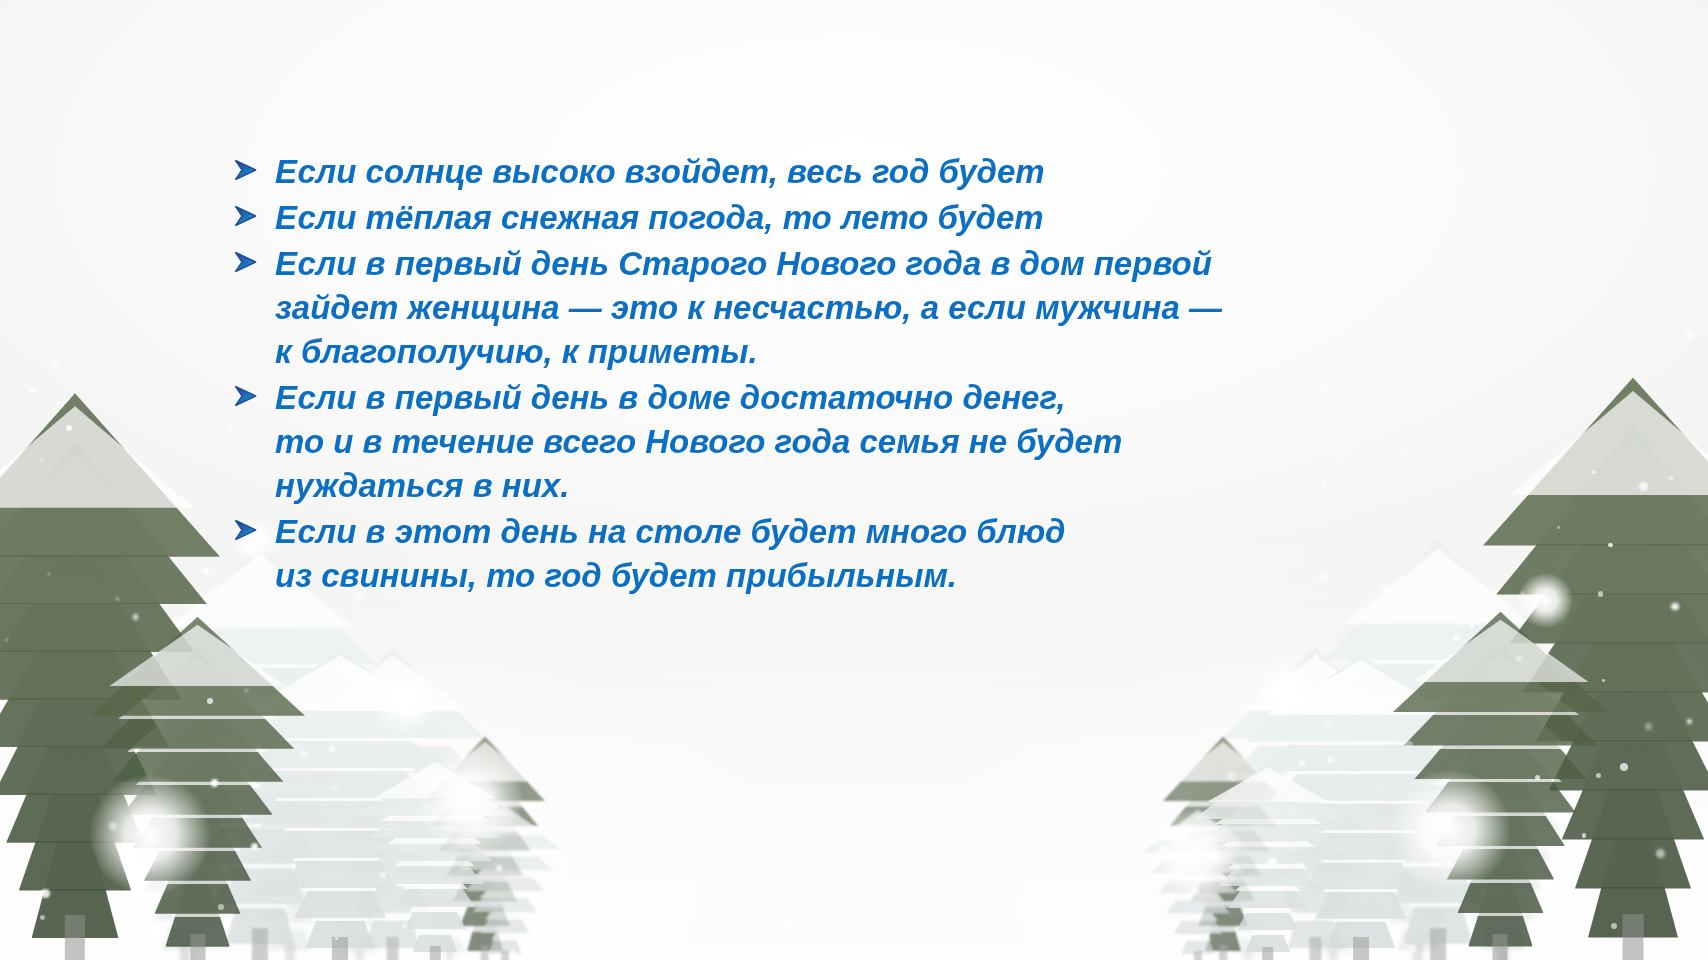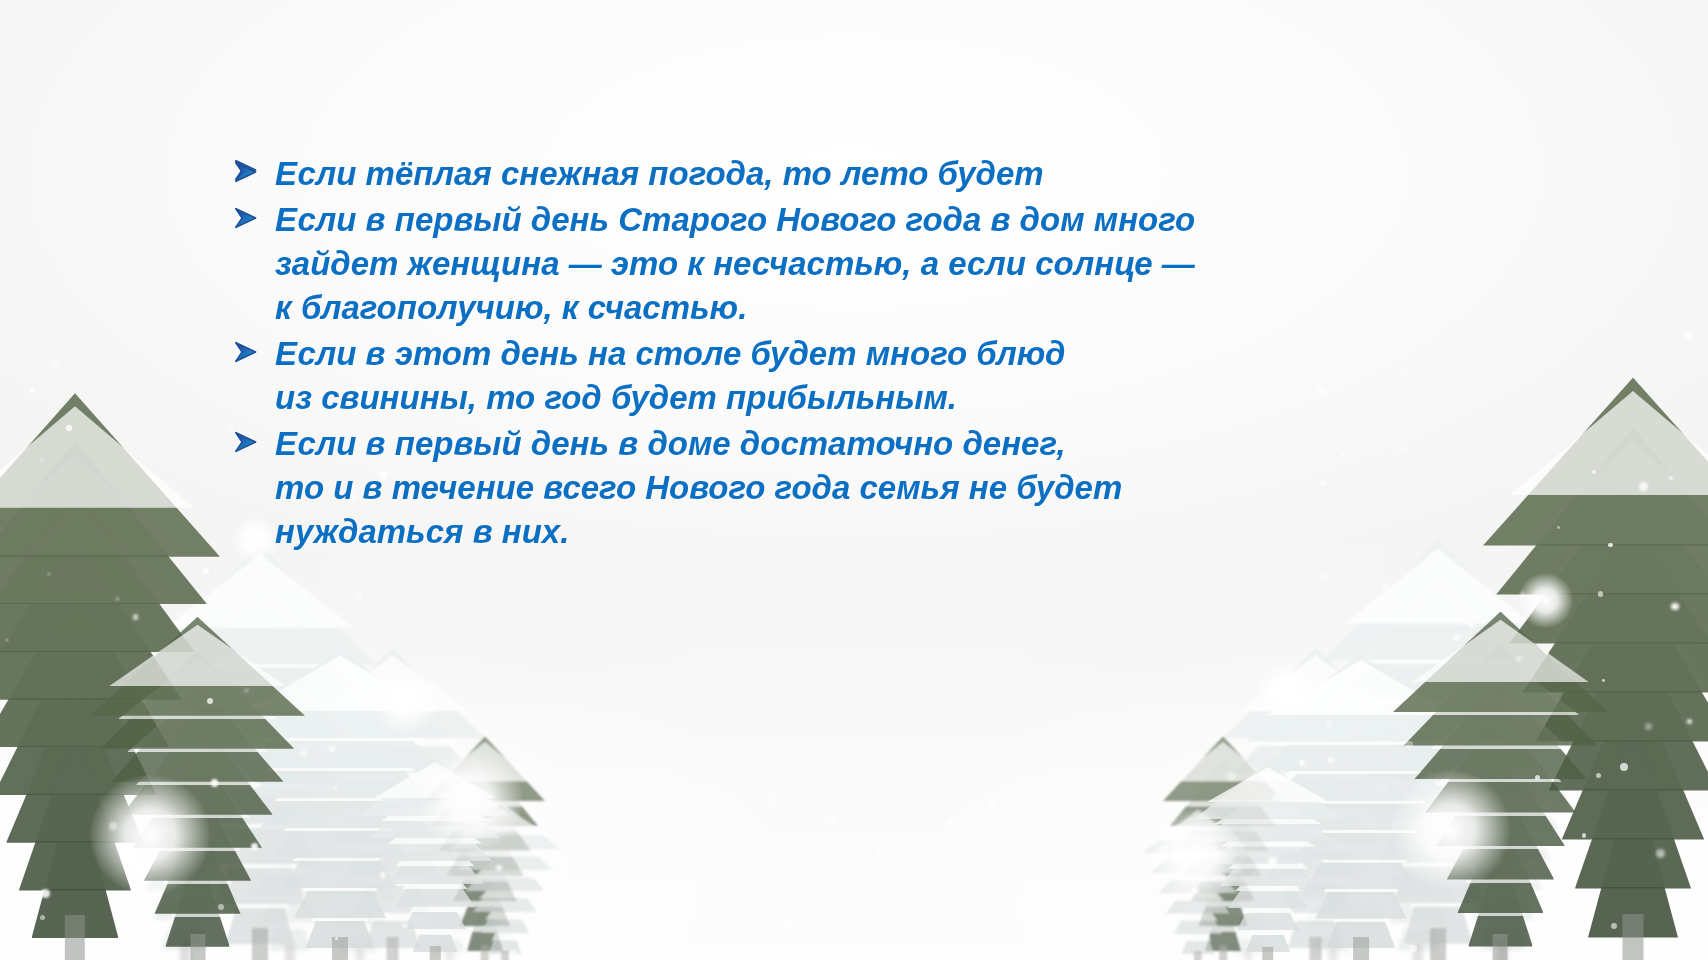--- a/index.html
+++ b/index.html
@@ -683,20 +683,21 @@
                   <stop offset="0%" stop-color="#2E3192"></stop>
                   <stop offset="55%" stop-color="#1C75BC"></stop>
                   <stop offset="100%" stop-color="#29ABE2"></stop>
                 </linearGradient>
               </defs>
               <path d="M7 7 L26 16 L7 25 L13 16 Z" fill="url(#bg1)"></path>
               <path d="M7 7 L26 16 L7 25" fill="none" stroke="#1C4E96" stroke-width="1.4" stroke-linejoin="round"></path>
               <path d="M7 7 L13 16 L7 25" fill="none" stroke="#1C4E96" stroke-width="1.2" stroke-linejoin="round"></path>
             </svg>
           </span>
+          <span class="bullet-line">Если солнце высоко взойдет, весь год будет</span>
         </li>
         <li class="bullet-item">
           <span class="bullet-marker">
             <svg viewBox="0 0 32 32" aria-hidden="true">
               <defs>
                 <linearGradient id="bg1" x1="0" y1="0" x2="1" y2="1">
                   <stop offset="0%" stop-color="#2E3192"></stop>
                   <stop offset="55%" stop-color="#1C75BC"></stop>
                   <stop offset="100%" stop-color="#29ABE2"></stop>
                 </linearGradient>
@@ -716,57 +717,57 @@
                   <stop offset="0%" stop-color="#2E3192"></stop>
                   <stop offset="55%" stop-color="#1C75BC"></stop>
                   <stop offset="100%" stop-color="#29ABE2"></stop>
                 </linearGradient>
               </defs>
               <path d="M7 7 L26 16 L7 25 L13 16 Z" fill="url(#bg1)"></path>
               <path d="M7 7 L26 16 L7 25" fill="none" stroke="#1C4E96" stroke-width="1.4" stroke-linejoin="round"></path>
               <path d="M7 7 L13 16 L7 25" fill="none" stroke="#1C4E96" stroke-width="1.2" stroke-linejoin="round"></path>
             </svg>
           </span>
-          <span class="bullet-line">Если в первый день Старого Нового года в дом много</span>
-          <span class="bullet-line">зайдет женщина — это к несчастью, а если солнце —</span>
-          <span class="bullet-line">к благополучию, к счастью.</span>
-        </li>
-        <li class="bullet-item">
-          <span class="bullet-marker">
-            <svg viewBox="0 0 32 32" aria-hidden="true">
-              <defs>
-                <linearGradient id="bg1" x1="0" y1="0" x2="1" y2="1">
-                  <stop offset="0%" stop-color="#2E3192"></stop>
-                  <stop offset="55%" stop-color="#1C75BC"></stop>
-                  <stop offset="100%" stop-color="#29ABE2"></stop>
-                </linearGradient>
-              </defs>
-              <path d="M7 7 L26 16 L7 25 L13 16 Z" fill="url(#bg1)"></path>
-              <path d="M7 7 L26 16 L7 25" fill="none" stroke="#1C4E96" stroke-width="1.4" stroke-linejoin="round"></path>
-              <path d="M7 7 L13 16 L7 25" fill="none" stroke="#1C4E96" stroke-width="1.2" stroke-linejoin="round"></path>
-            </svg>
-          </span>
-          <span class="bullet-line">Если в этот день на столе будет много блюд</span>
-          <span class="bullet-line">из свинины, то год будет прибыльным.</span>
+          <span class="bullet-line">Если в первый день Старого Нового года в дом первой</span>
+          <span class="bullet-line">зайдет женщина — это к несчастью, а если мужчина —</span>
+          <span class="bullet-line">к благополучию, к приметы.</span>
         </li>
         <li class="bullet-item">
           <span class="bullet-marker">
             <svg viewBox="0 0 32 32" aria-hidden="true">
               <defs>
                 <linearGradient id="bg1" x1="0" y1="0" x2="1" y2="1">
                   <stop offset="0%" stop-color="#2E3192"></stop>
                   <stop offset="55%" stop-color="#1C75BC"></stop>
                   <stop offset="100%" stop-color="#29ABE2"></stop>
                 </linearGradient>
               </defs>
               <path d="M7 7 L26 16 L7 25 L13 16 Z" fill="url(#bg1)"></path>
               <path d="M7 7 L26 16 L7 25" fill="none" stroke="#1C4E96" stroke-width="1.4" stroke-linejoin="round"></path>
               <path d="M7 7 L13 16 L7 25" fill="none" stroke="#1C4E96" stroke-width="1.2" stroke-linejoin="round"></path>
             </svg>
           </span>
           <span class="bullet-line">Если в первый день в доме достаточно денег,</span>
           <span class="bullet-line">то и в течение всего Нового года семья не будет</span>
           <span class="bullet-line">нуждаться в них.</span>
         </li>
+        <li class="bullet-item">
+          <span class="bullet-marker">
+            <svg viewBox="0 0 32 32" aria-hidden="true">
+              <defs>
+                <linearGradient id="bg1" x1="0" y1="0" x2="1" y2="1">
+                  <stop offset="0%" stop-color="#2E3192"></stop>
+                  <stop offset="55%" stop-color="#1C75BC"></stop>
+                  <stop offset="100%" stop-color="#29ABE2"></stop>
+                </linearGradient>
+              </defs>
+              <path d="M7 7 L26 16 L7 25 L13 16 Z" fill="url(#bg1)"></path>
+              <path d="M7 7 L26 16 L7 25" fill="none" stroke="#1C4E96" stroke-width="1.4" stroke-linejoin="round"></path>
+              <path d="M7 7 L13 16 L7 25" fill="none" stroke="#1C4E96" stroke-width="1.2" stroke-linejoin="round"></path>
+            </svg>
+          </span>
+          <span class="bullet-line">Если в этот день на столе будет много блюд</span>
+          <span class="bullet-line">из свинины, то год будет прибыльным.</span>
+        </li>
       </ul>
 
   </div>
 </div>
 
 </body></html>

